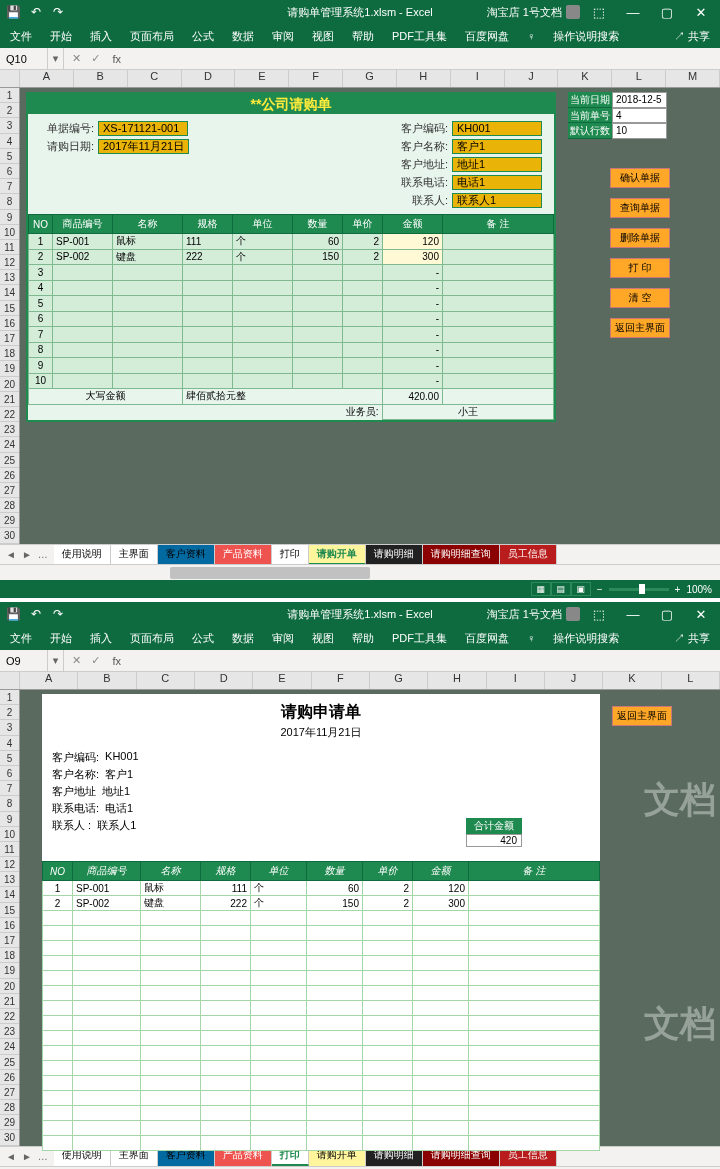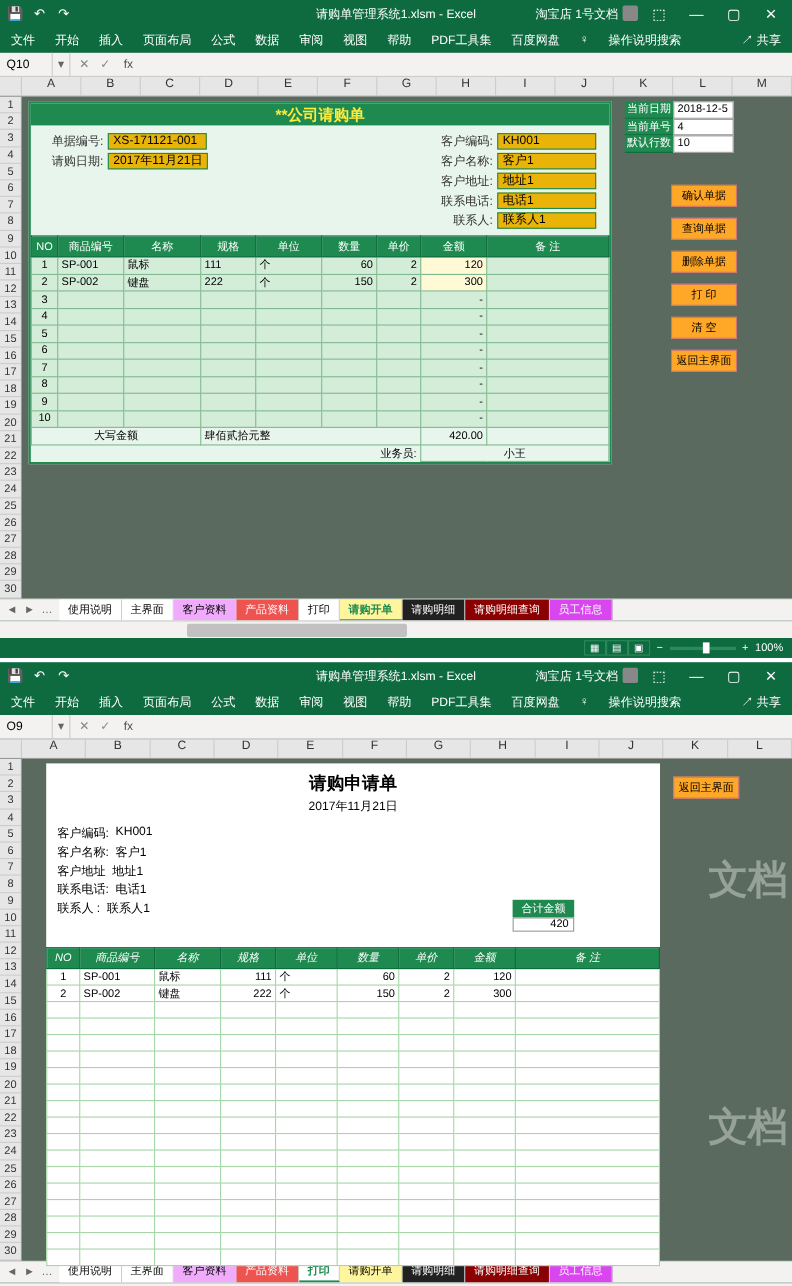--- a/index.html
+++ b/index.html
@@ -45,26 +45,26 @@
 .side-info{position:absolute;left:548px;top:4px;font-size:10px}
 .side-info .srow{display:flex;height:15.5px}
 .side-info .slabel{background:#1f8a50;color:#fff;width:44px;text-align:center;line-height:15px;border-bottom:1px solid #0e6b3f}
 .side-info .sval{width:55px;background:#fff;border:1px solid #999;padding-left:3px;line-height:13px}
 .action-btns{position:absolute;left:590px;top:80px;display:flex;flex-direction:column;gap:10px}
 .action-btn{width:60px;height:20px;background:#ffa726;border:1px solid #c77;font-size:10px}
 .sheet-tabs{height:20px;background:#f3f2f1;border-top:1px solid #ccc;display:flex;align-items:center;font-size:10px}
 .tab-nav{display:flex;gap:6px;padding:0 6px;color:#666}
 .tab{padding:2px 8px;border-right:1px solid #ccc;background:#fff}
 .tab.active{background:#fff;border-bottom:2px solid #1f8a50;color:#1f8a50;font-weight:bold}
-.tab.green{background:#f0abfc}
+.tab.green{background:#0369a1}
 .tab.red{background:#ef5350;color:#fff}
 .tab.yellow{background:#fff59d}
 .tab.black{background:#212121;color:#fff}
 .tab.brown{background:#8b0000;color:#fff}
-.tab.dgreen{background:#d946ef;color:#fff}
+.tab.dgreen{background:#b91c1c;color:#fff}
 .statusbar{height:18px;background:#0e6b3f;color:#fff;display:flex;align-items:center;justify-content:flex-end;font-size:10px;padding:0 8px;gap:6px}
 .view-btns{display:flex;gap:0}
 .view-btn{width:20px;height:14px;border:1px solid #2a8a5a;display:flex;align-items:center;justify-content:center;font-size:9px}
 .zoom-slider{width:60px;height:3px;background:#2a8a5a;position:relative}
 .zoom-thumb{width:6px;height:10px;background:#fff;position:absolute;left:50%;top:-4px}
 
 .grid-wrap2 .sheet{height:450px;background:#5a6a5f}
 .print-form{position:absolute;left:22px;top:4px;width:558px;background:#fff}
 .print-title{text-align:center;font-size:16px;font-weight:bold;padding-top:8px}
 .print-date{text-align:center;font-size:11px;padding:2px 0 10px}

